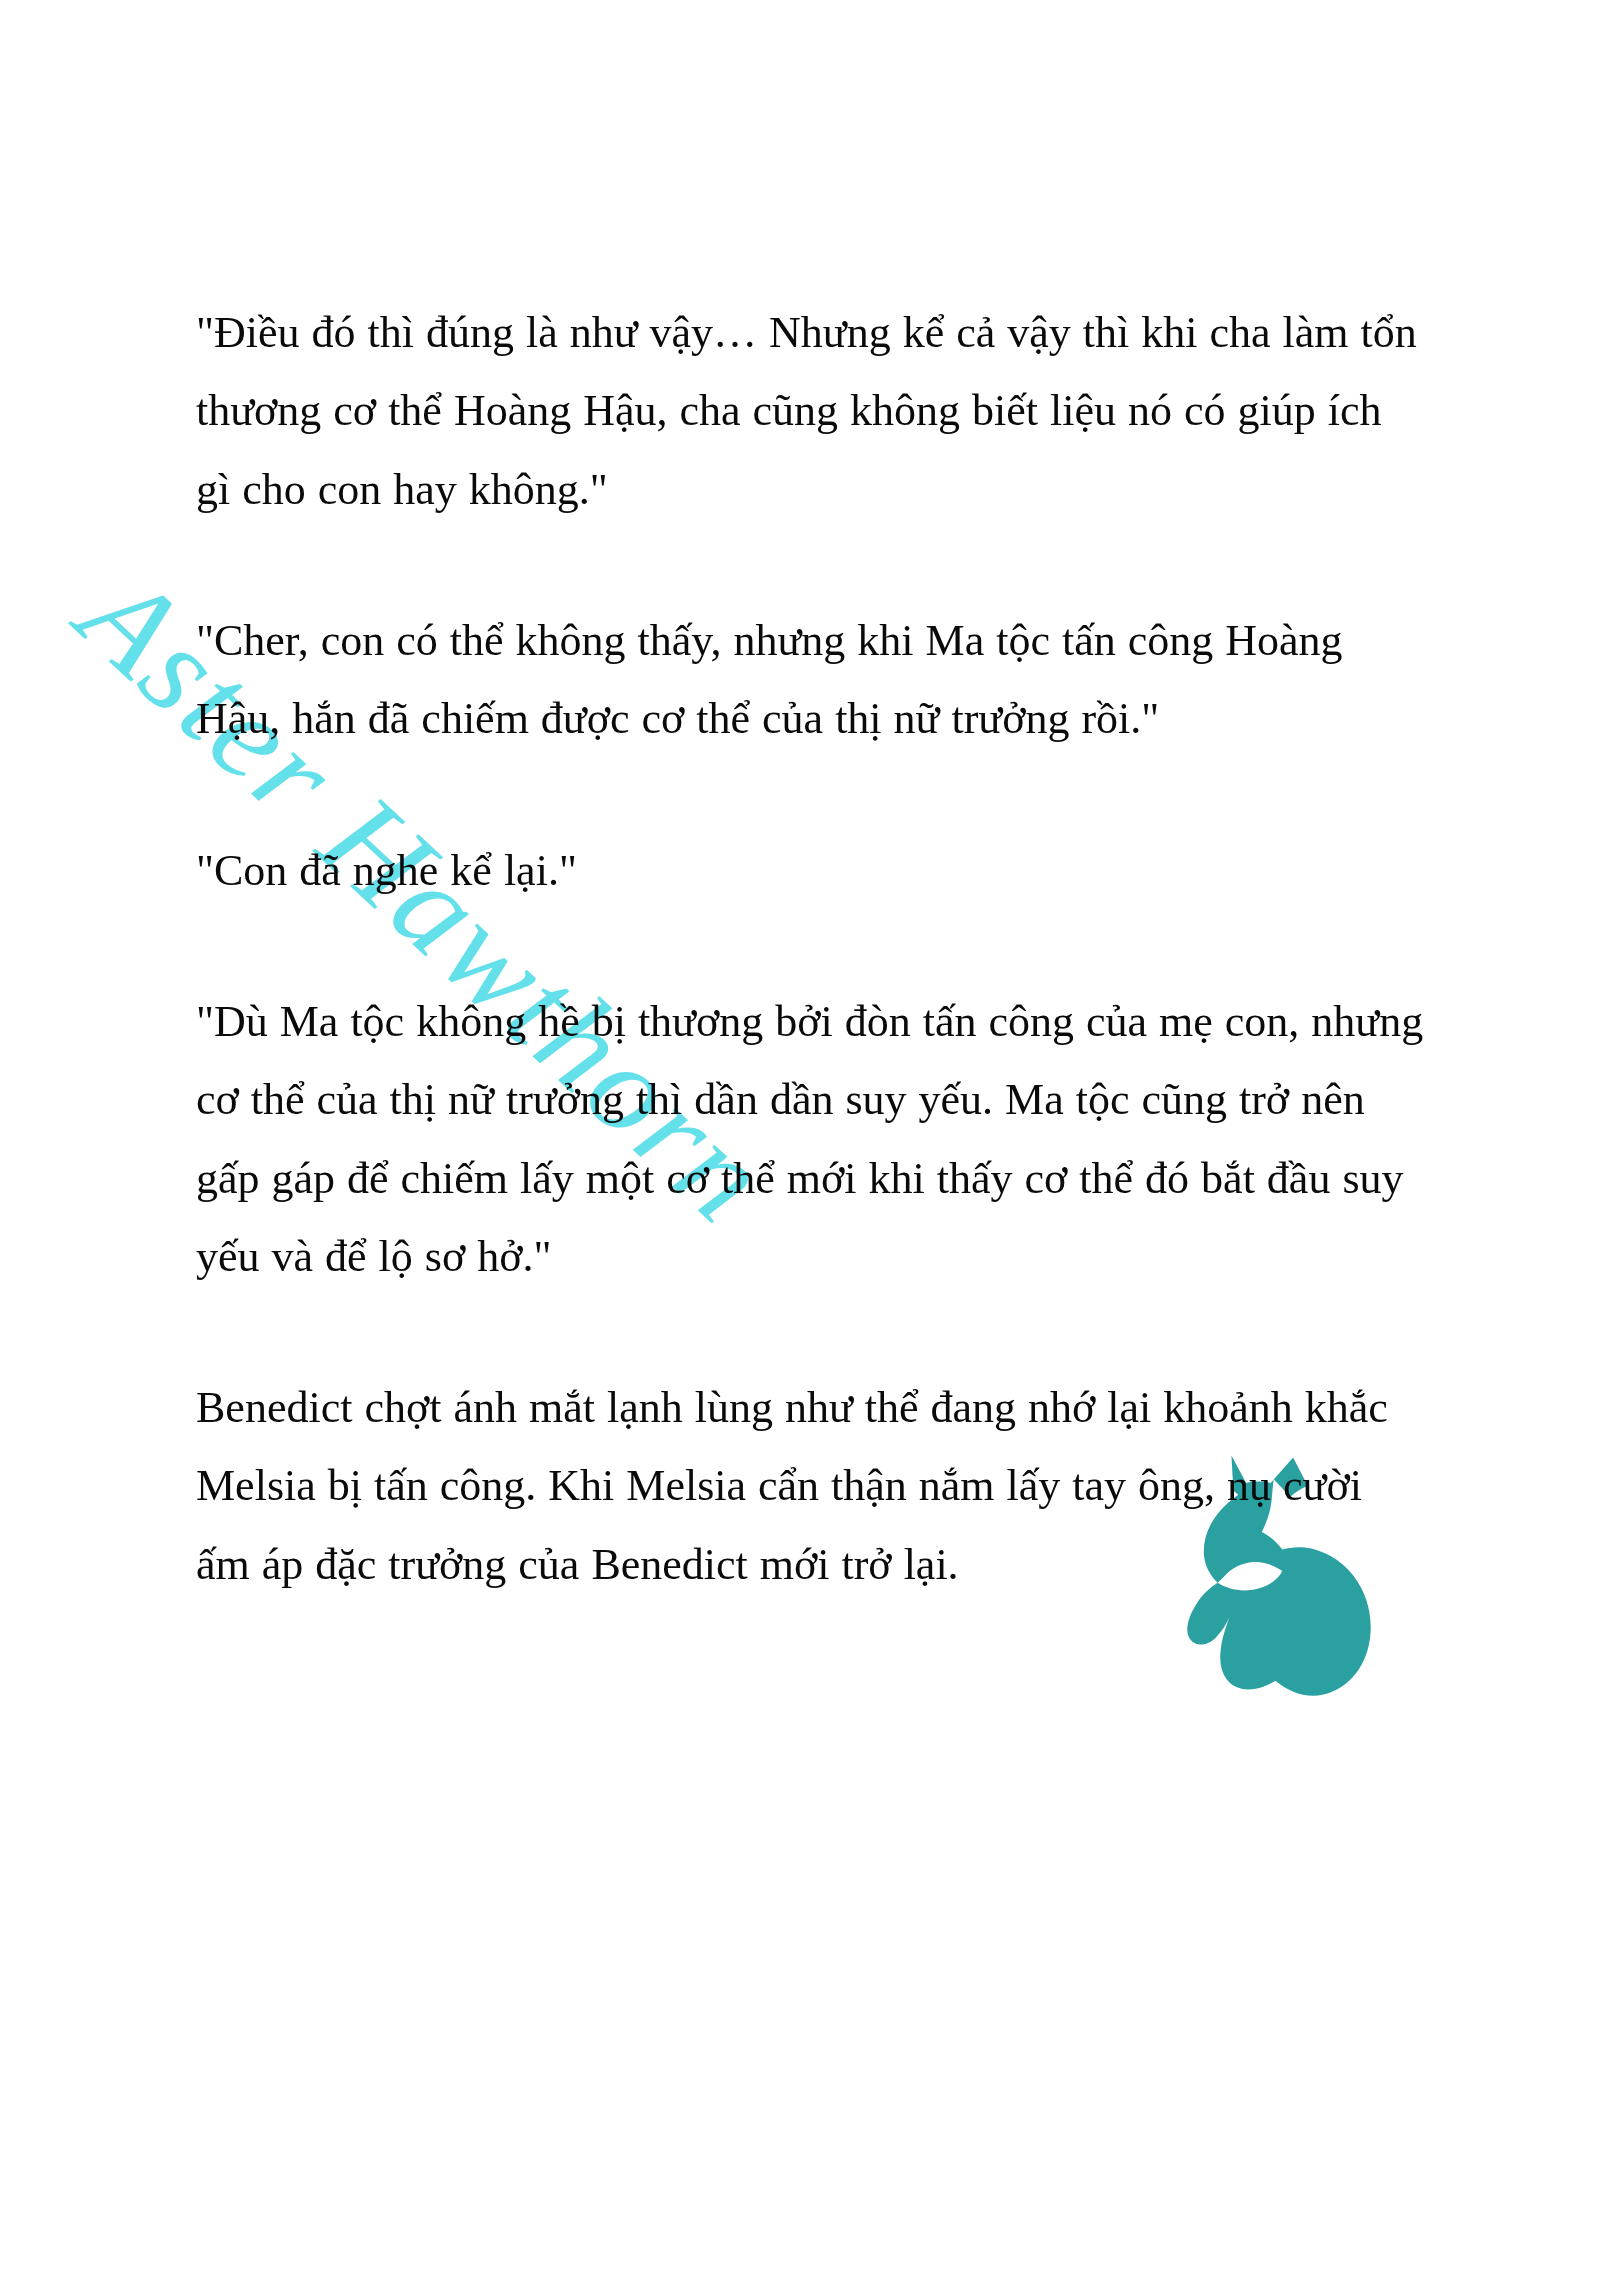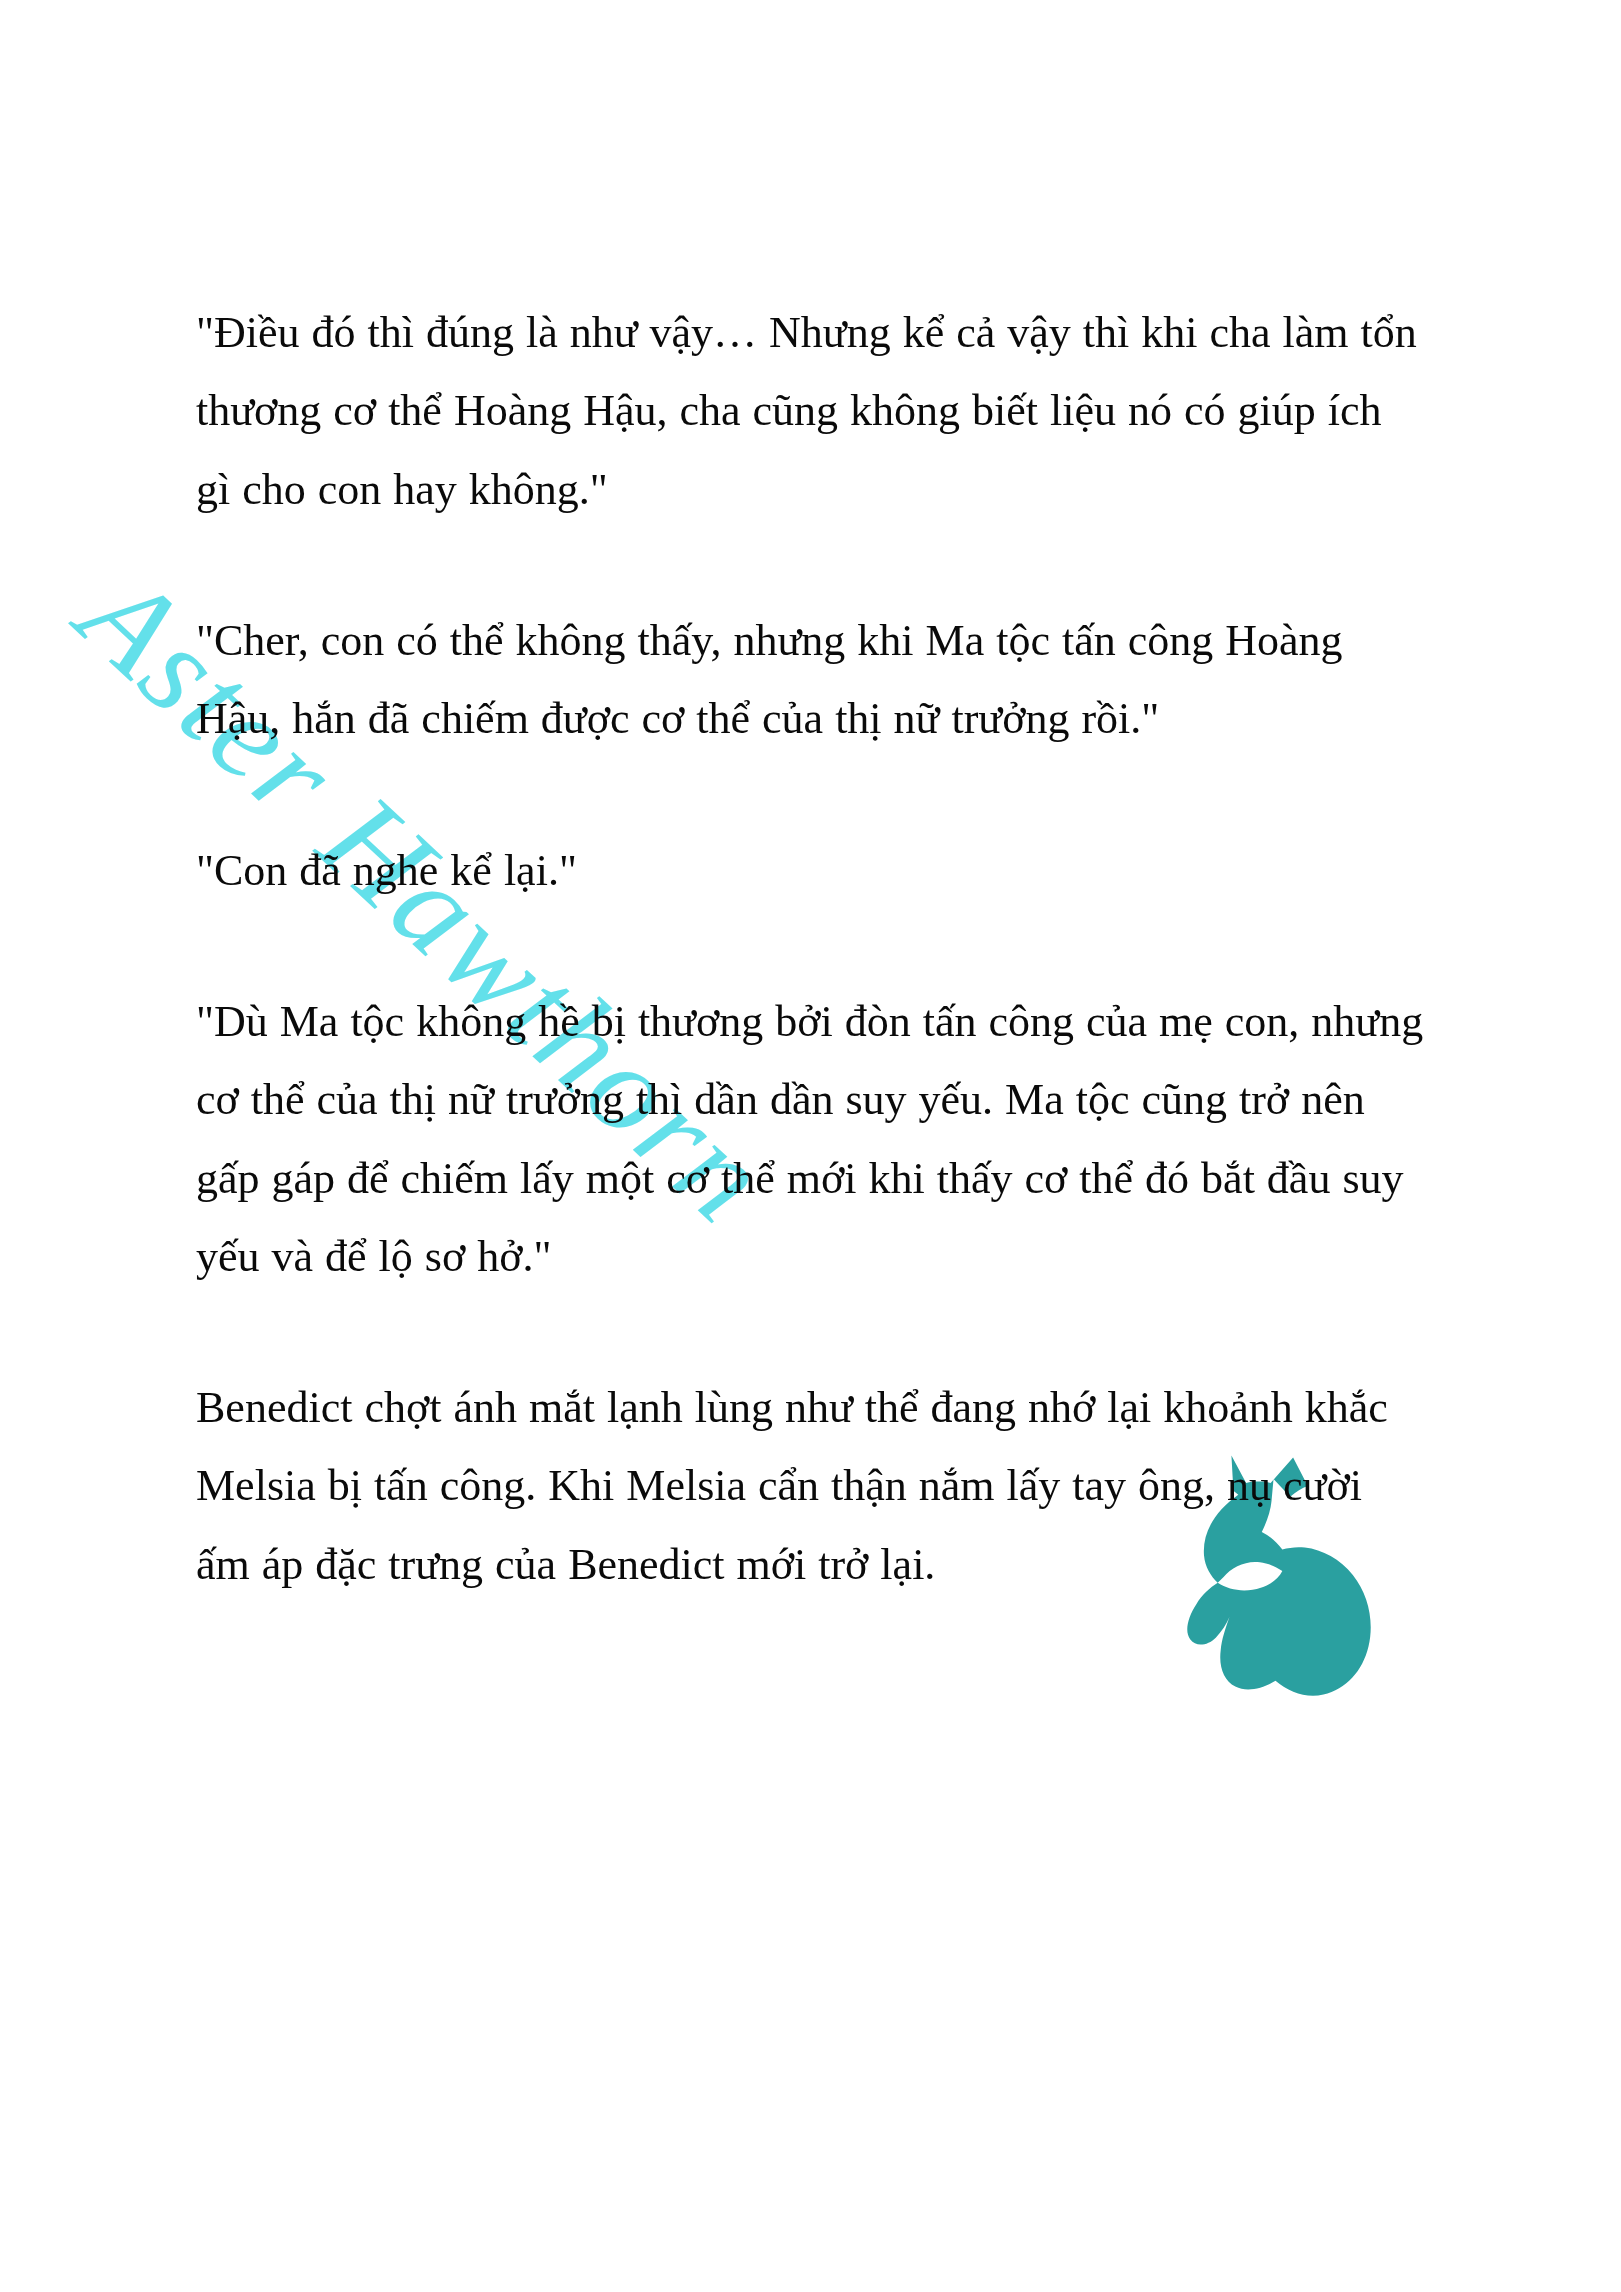--- a/index.html
+++ b/index.html
@@ -120,17 +120,17 @@
         Z
       "></path>
     </svg>
   </div>
 
   <div id="content">
     <p class="para">"Điều đó thì đúng là như vậy… Nhưng kể cả vậy thì khi cha làm tổn thương cơ thể Hoàng Hậu, cha cũng không biết liệu nó có giúp ích gì cho con hay không."</p>
     <p class="para">"Cher, con có thể không thấy, nhưng khi Ma tộc tấn công Hoàng Hậu, hắn đã chiếm được cơ thể của thị nữ trưởng rồi."</p>
     <p class="para">"Con đã nghe kể lại."</p>
     <p class="para">"Dù Ma tộc không hề bị thương bởi đòn tấn công của mẹ con, nhưng cơ thể của thị nữ trưởng thì dần dần suy yếu. Ma tộc cũng trở nên gấp gáp để chiếm lấy một cơ thể mới khi thấy cơ thể đó bắt đầu suy yếu và để lộ sơ hở."</p>
-    <p class="para">Benedict chợt ánh mắt lạnh lùng như thể đang nhớ lại khoảnh khắc Melsia bị tấn công. Khi Melsia cẩn thận nắm lấy tay ông, nụ cười ấm áp đặc trưng của Benedict mới trở lại.</p>
+    <p class="para">Benedict chợt ánh mắt lạnh lùng như thể đang nhớ lại khoảnh khắc Melsia bị tấn công. Khi Melsia cẩn thận nắm lấy tay ông, nụ cười ấm áp đặc trưởng của Benedict mới trở lại.</p>
   </div>
 
 </div>
 
 
 </body></html>

